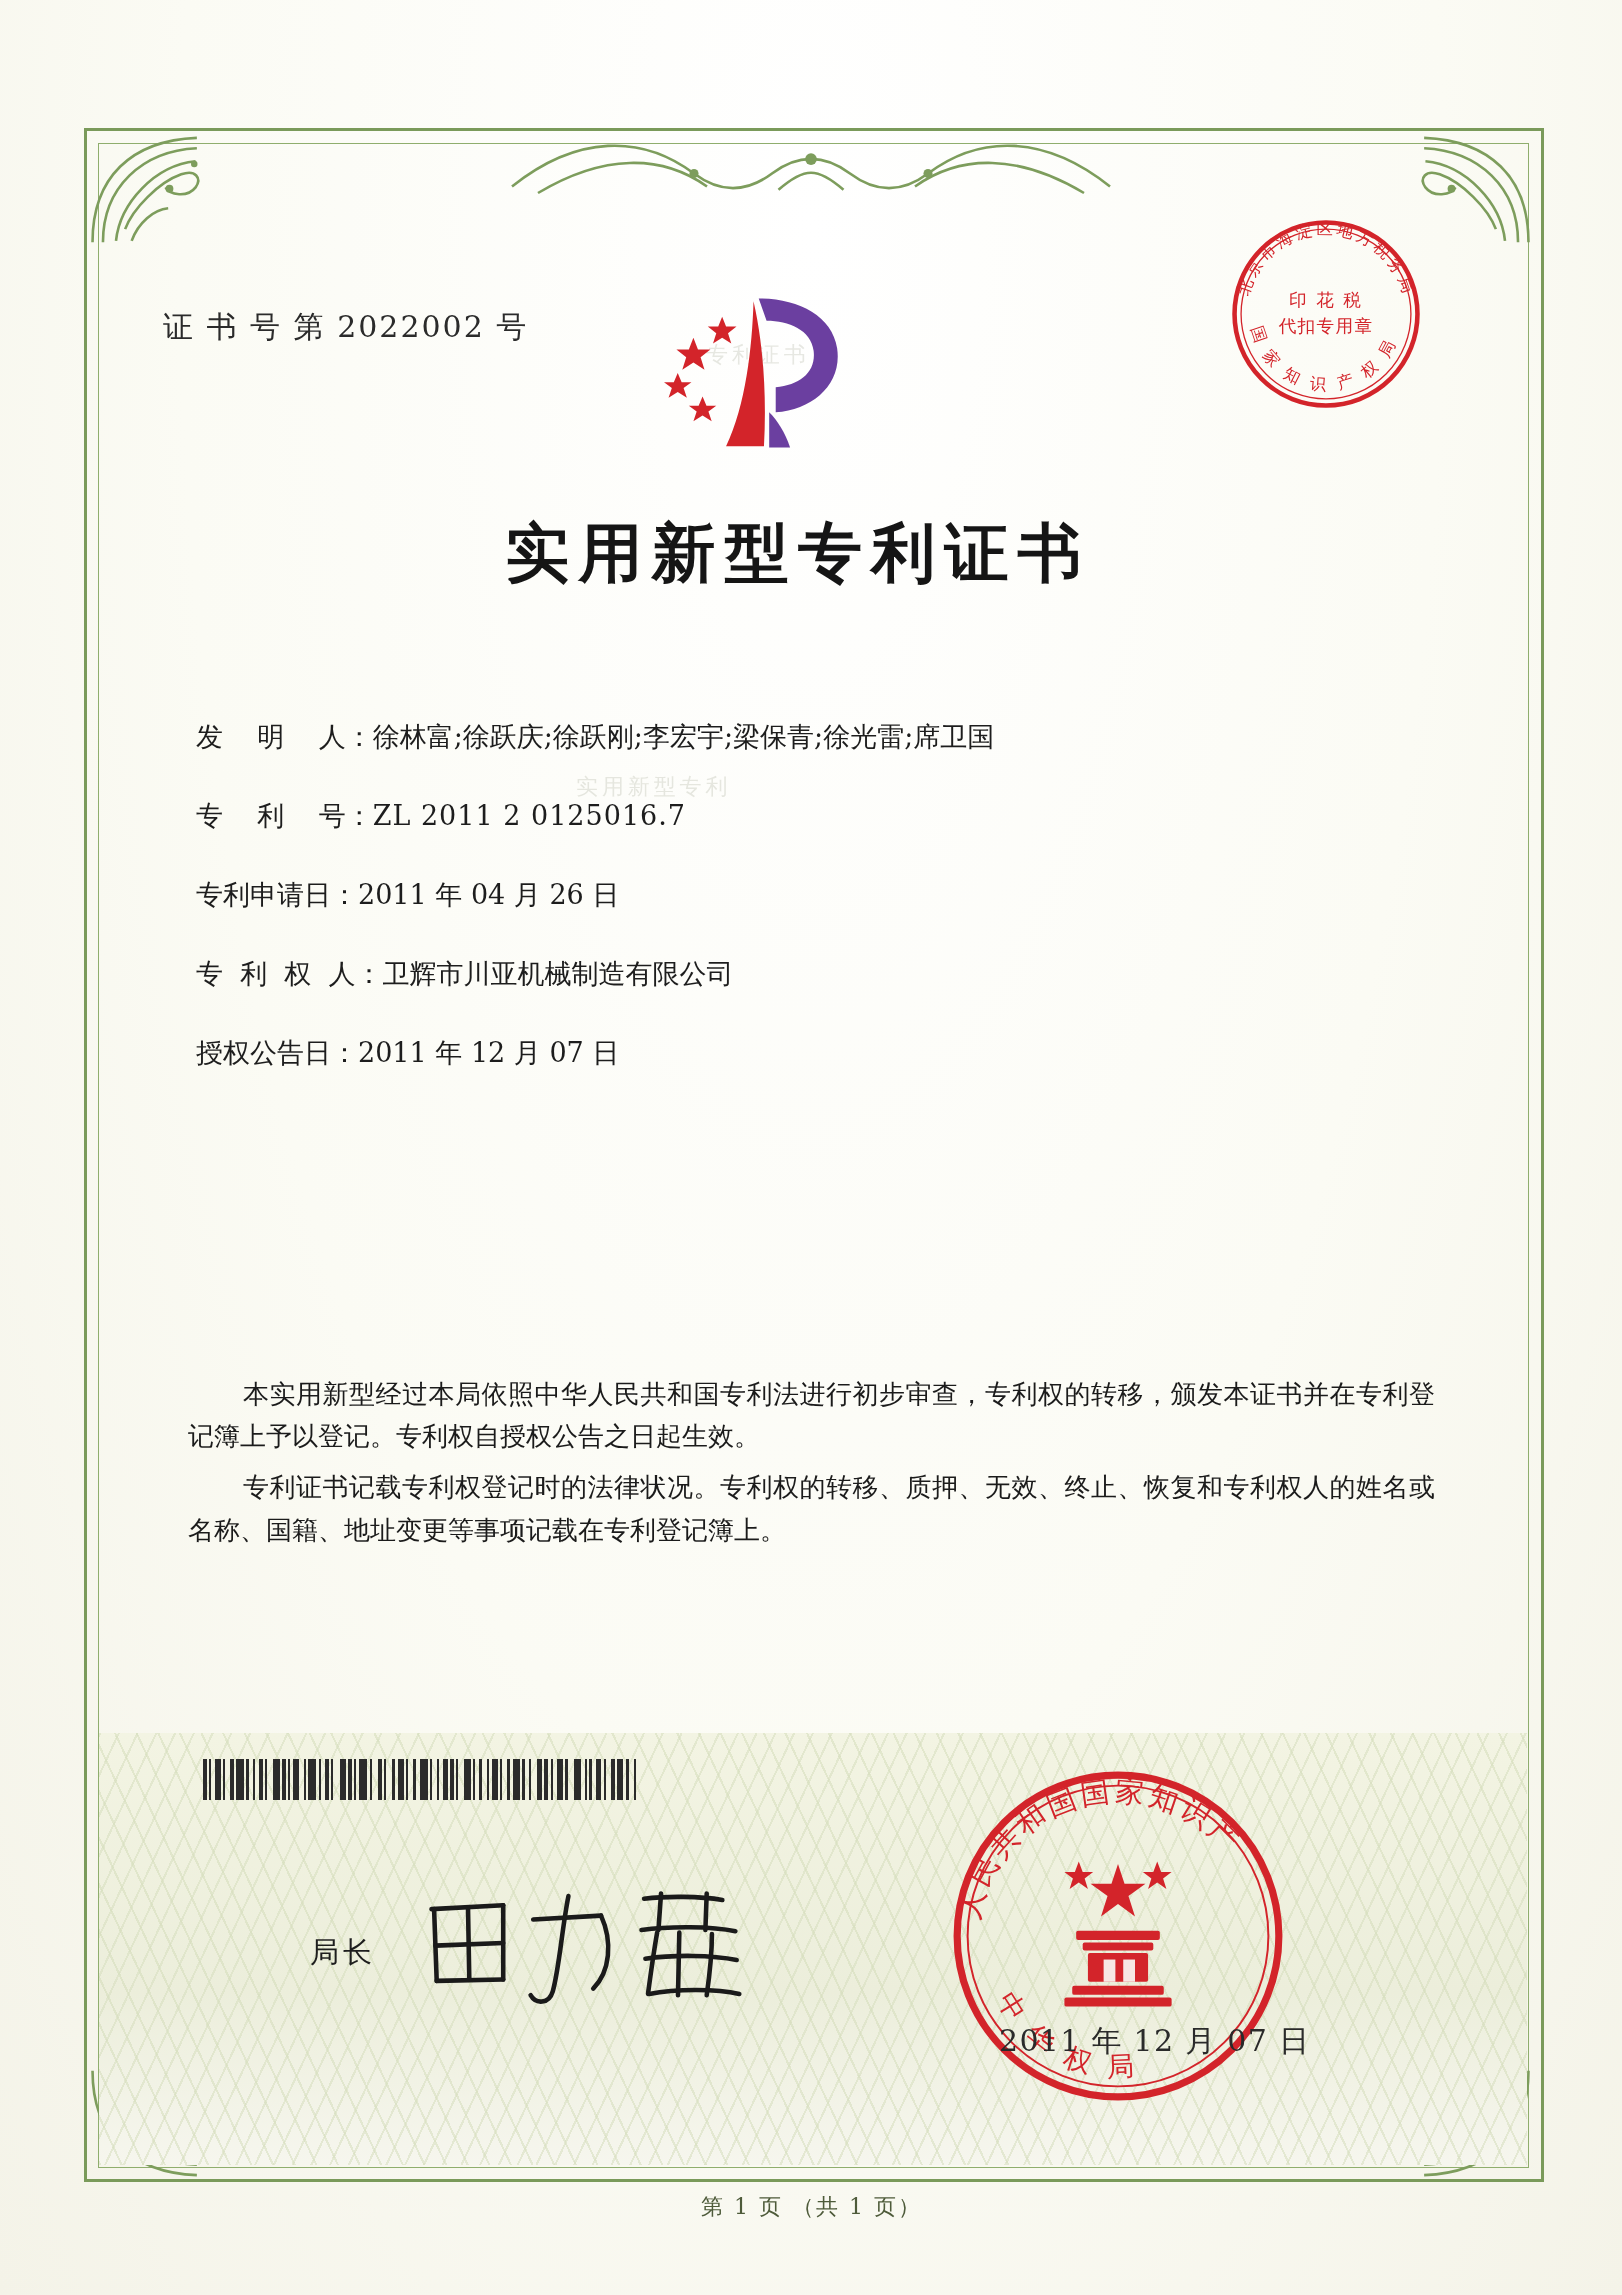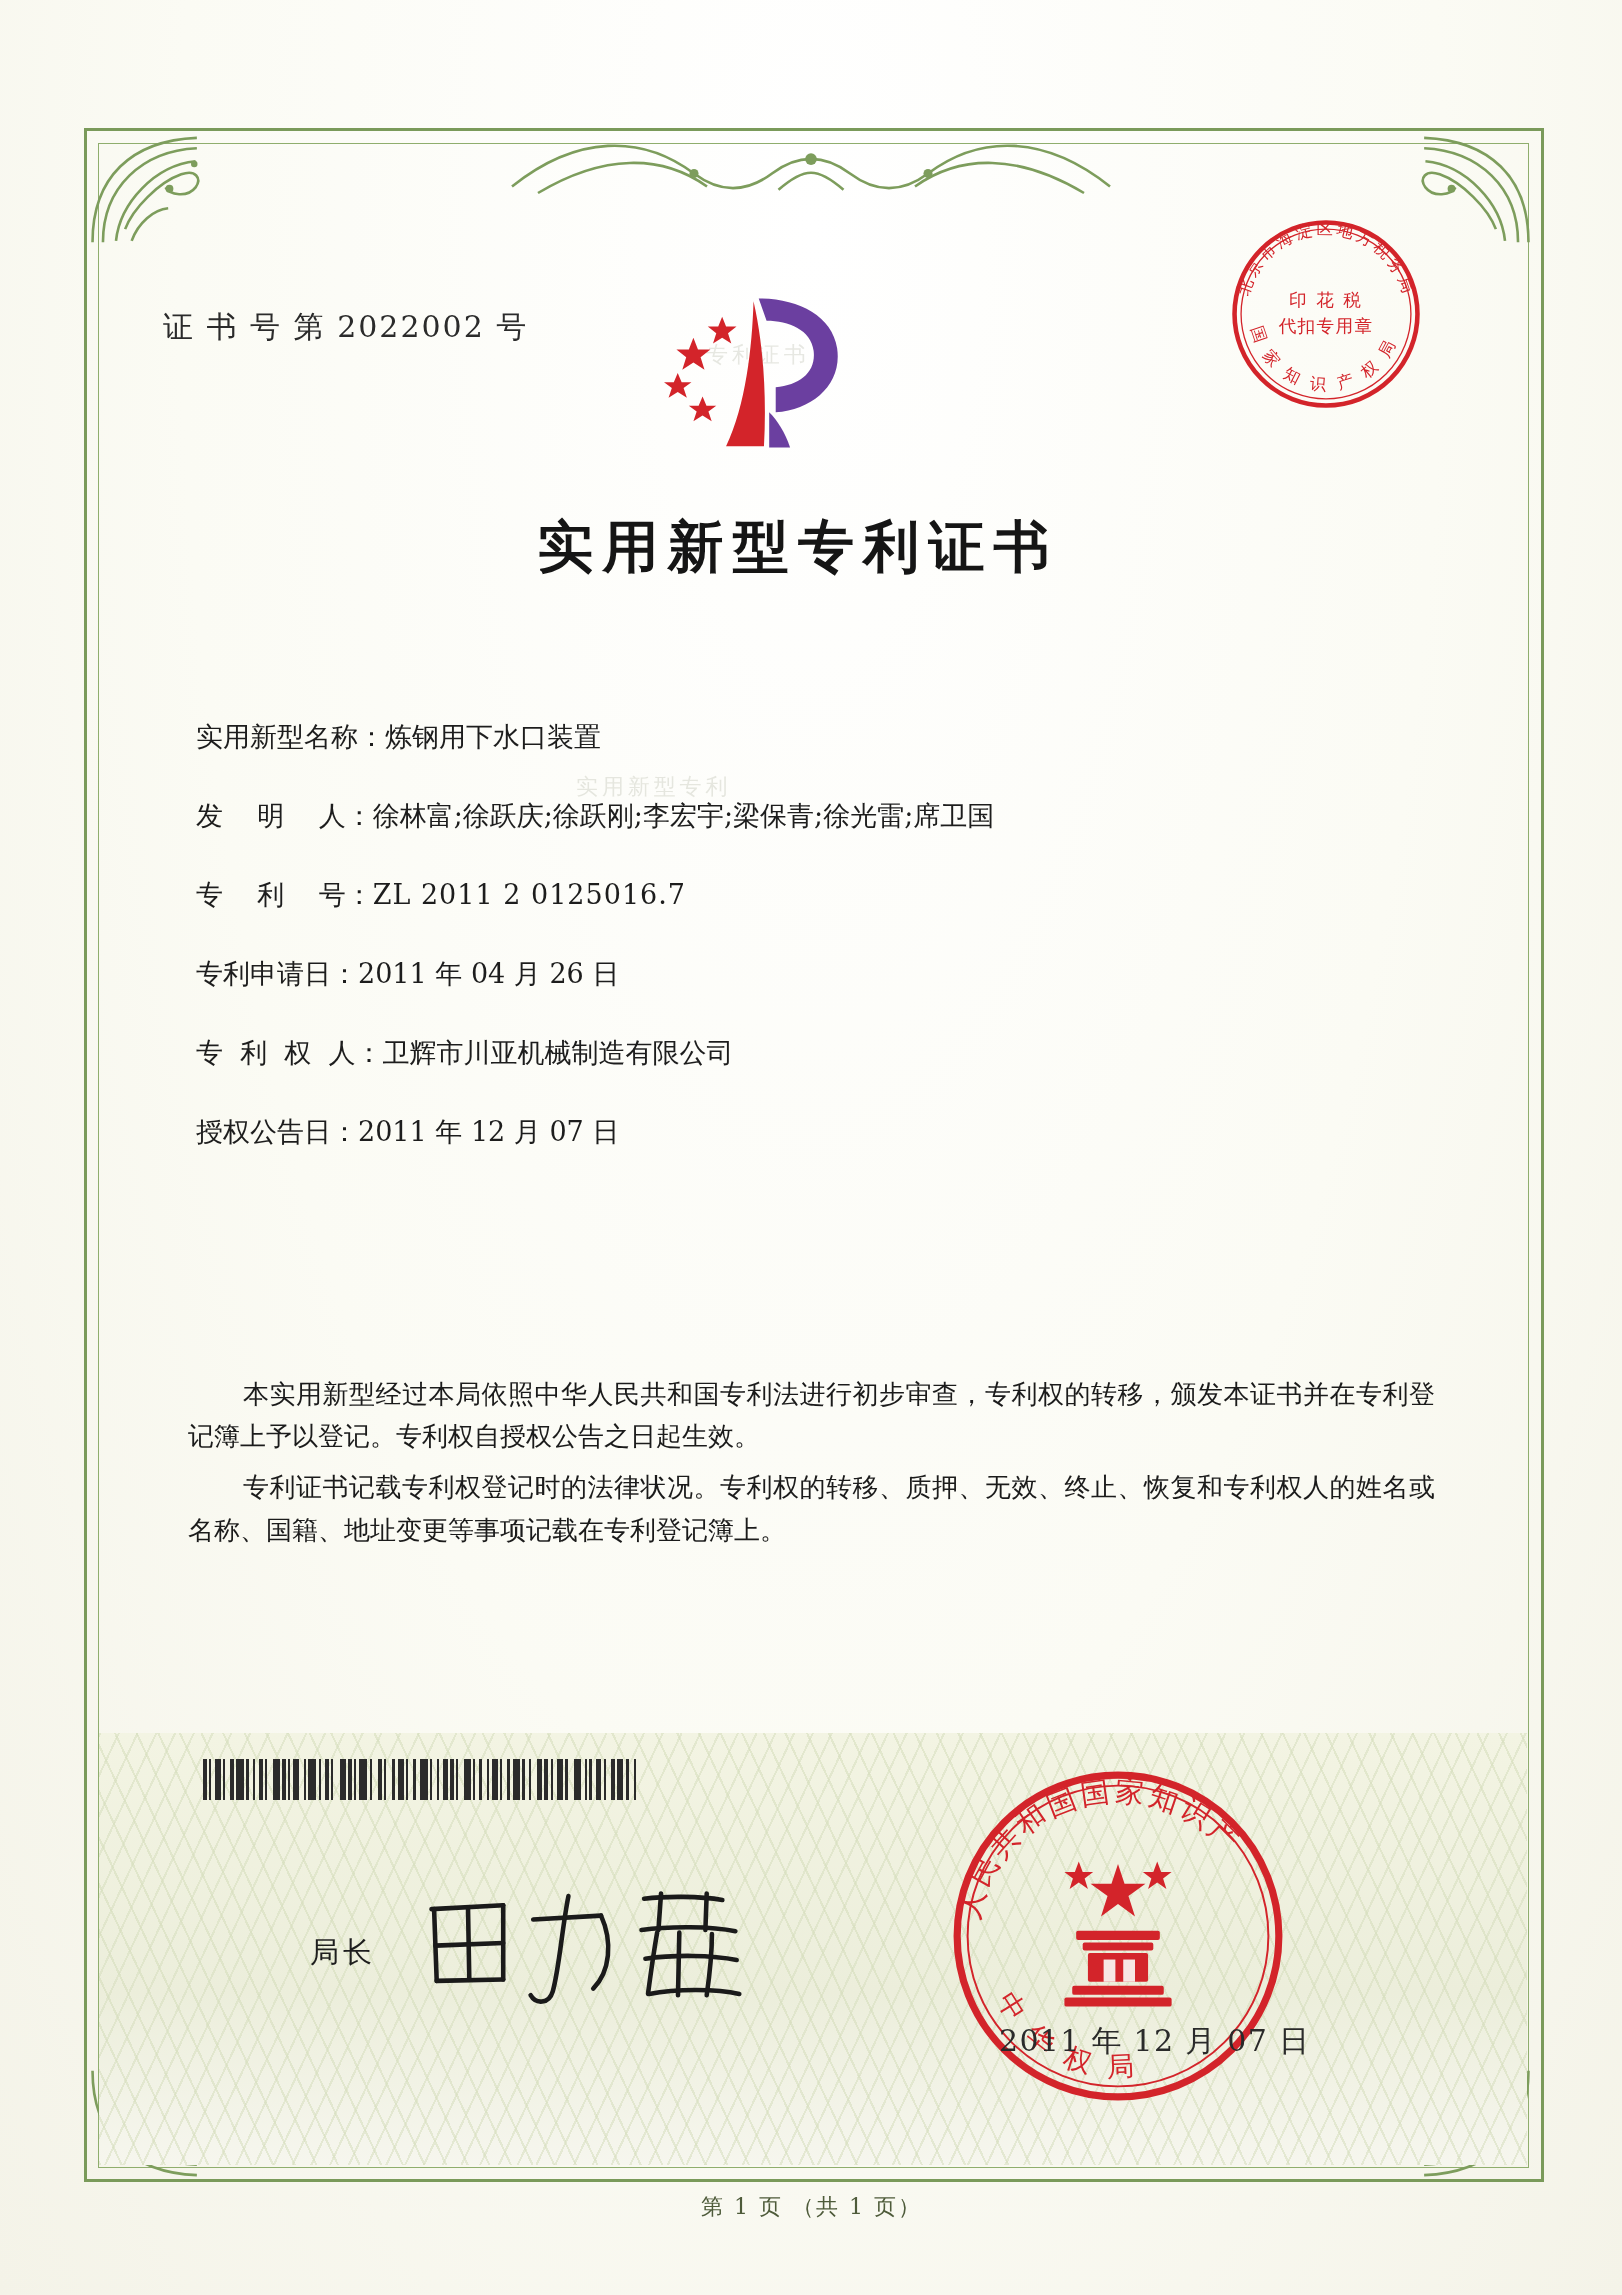--- a/index.html
+++ b/index.html
@@ -118,21 +118,21 @@
     font-family: "DejaVu Serif", serif;
   }
 
   
   .big-title {
     position: absolute;
     left: 0;
     top: 510px;
     width: 1596px;
     text-align: center;
-    font-size: 56px;
+    font-size: 64px;
     font-weight: bold;
     letter-spacing: 9.2px;
     color: #151515;
     font-family: "DejaVu Serif", serif;
   }
 
   
   .fields {
     position: absolute;
     left: 196px;
@@ -375,24 +375,20 @@
         <textPath href="#arcBot" startOffset="6%">国 家 知 识 产 权 局</textPath>
       </text>
       <text x="150" y="138" text-anchor="middle" font-family="DejaVu Serif, serif" font-size="27" fill="#d3242a" letter-spacing="3">印 花 税</text>
       <text x="150" y="178" text-anchor="middle" font-family="DejaVu Serif, serif" font-size="27" fill="#d3242a" letter-spacing="2">代扣专用章</text>
     </svg>
   </div>
 
   <div class="big-title">实用新型专利证书</div>
 
   <div class="fields">
-    <div class="field-row">
-      <span class="field-label">实用新型名称：</span>
-      <span class="field-value">炼钢用下水口装置</span>
-    </div>
     <div class="field-row">
       <span class="field-label">发    明    人：</span>
       <span class="field-value">徐林富;徐跃庆;徐跃刚;李宏宇;梁保青;徐光雷;席卫国</span>
     </div>
     <div class="field-row">
       <span class="field-label">专    利    号：</span>
       <span class="field-value mono-sp">ZL 2011 2 0125016.7</span>
     </div>
     <div class="field-row">
       <span class="field-label">专利申请日：</span>

